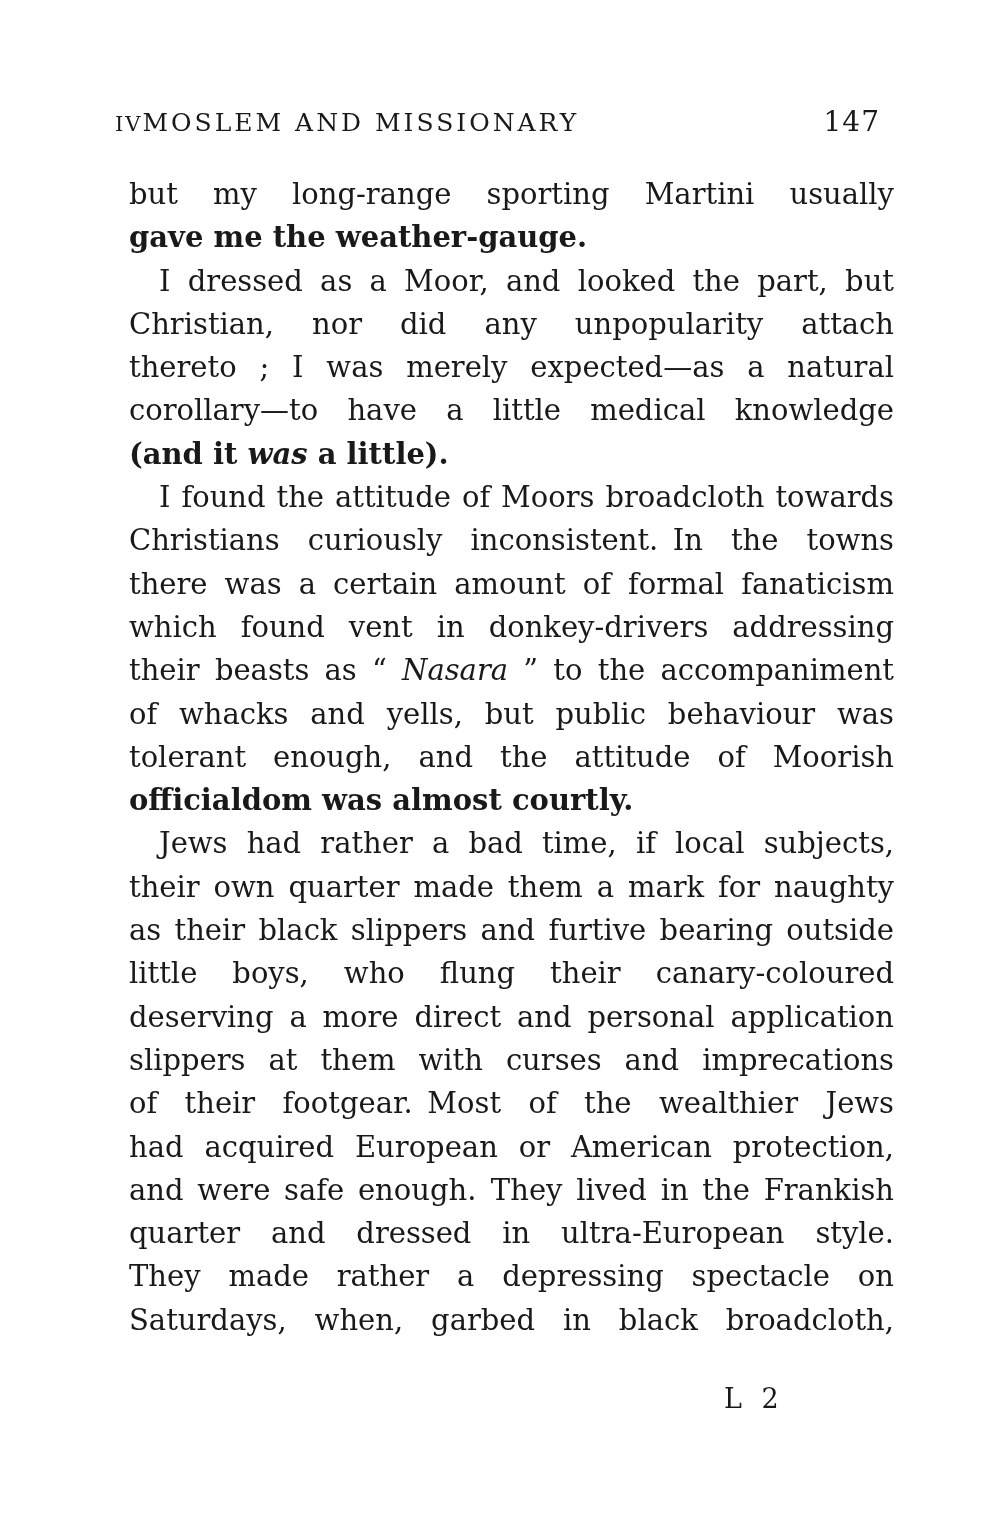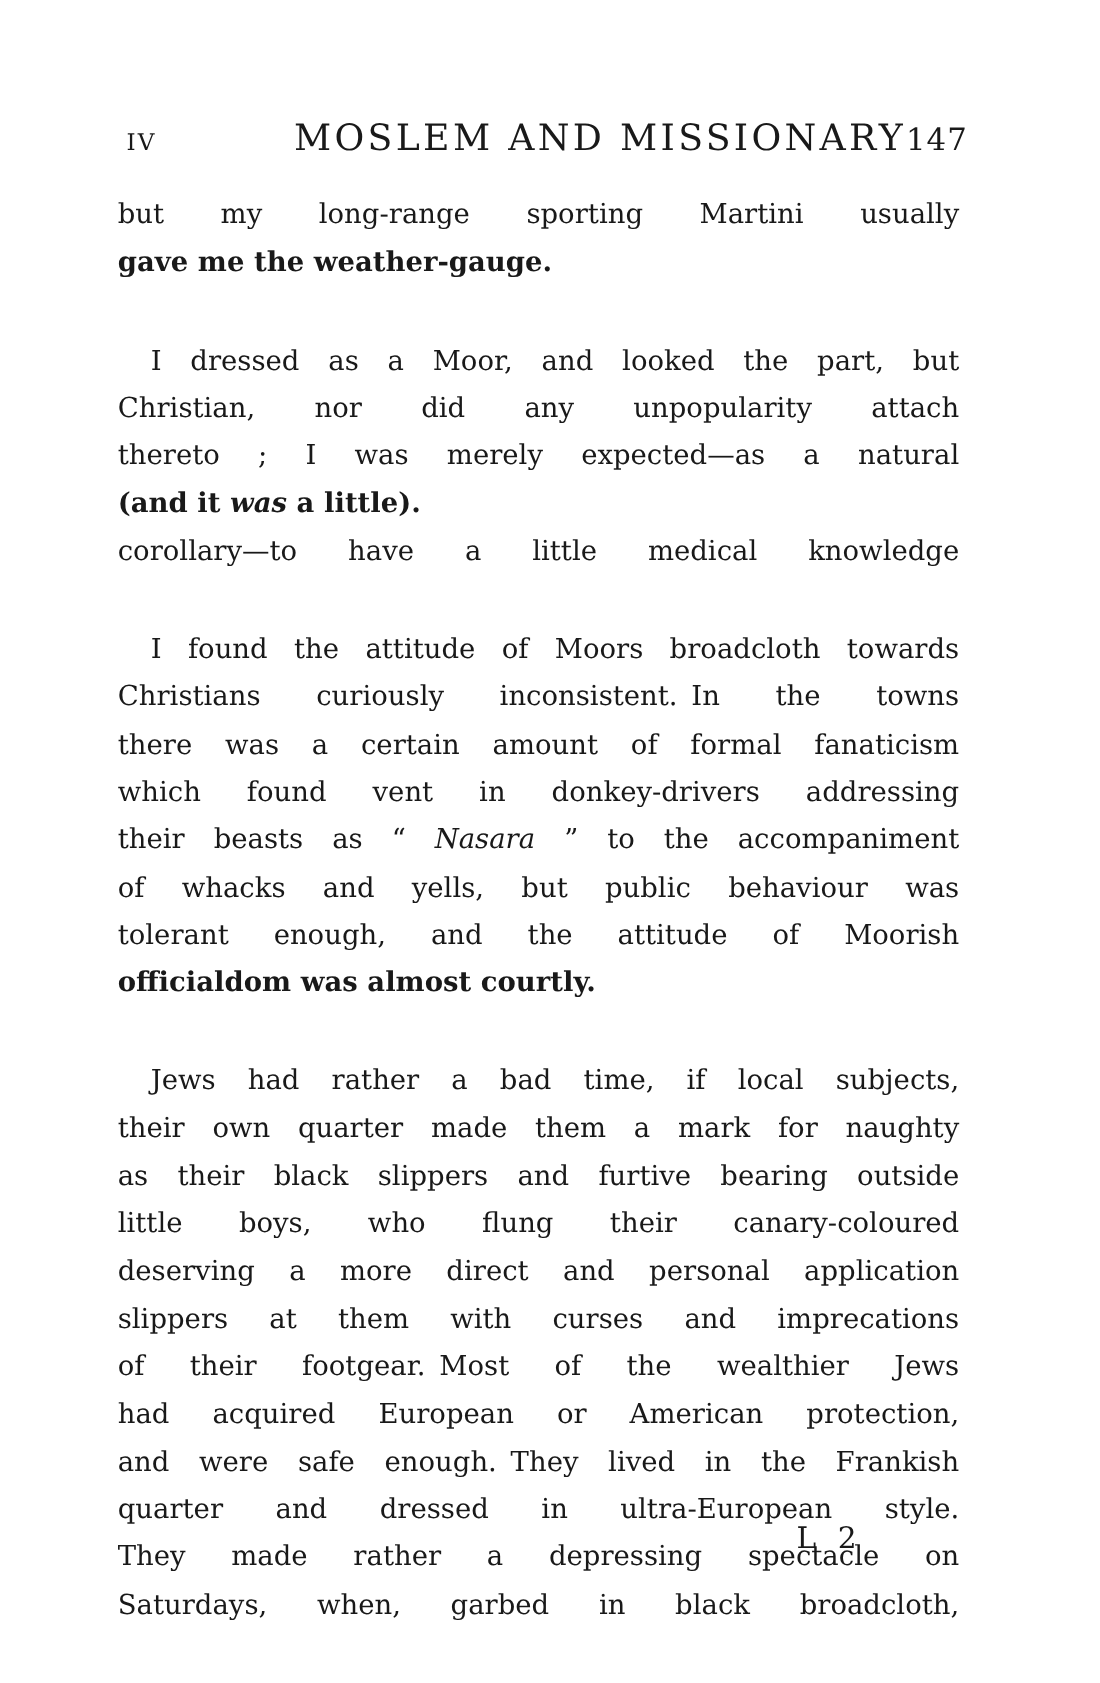--- a/index.html
+++ b/index.html
@@ -25,51 +25,50 @@
     justify-content: space-between;
     align-items: baseline;
   }
   .chapter {
     font-size: 21px;
     letter-spacing: 2px;
     flex: 0 0 auto;
   }
   .title {
     flex: 1 1 auto;
-    text-align: right;
-    font-size: 33px;
+    text-align: left;
+    font-size: 25px;
     letter-spacing: 3px;
     white-space: nowrap;
   }
   .folio {
     flex: 0 0 auto;
     font-size: 28px;
     letter-spacing: 1px;
   }
   .text-block {
     position: absolute;
-    left: 107px;
+    left: 129px;
     top: 173px;
     width: 765px;
-    font-size: 25px;
+    font-size: 29px;
   }
   .line {
     height: 43.3px;
     line-height: 43.3px;
     text-align: justify;
     text-align-last: justify;
     text-justify: inter-word;
   }
   .line.noj {
     text-align-last: left;
     font-weight: bold;
   }
   .line.ind {
     text-indent: 30px;
-    margin-top: 46px;
   }
   .signature {
     position: absolute;
     left: 724px;
     top: 1383px;
     font-size: 27px;
     letter-spacing: 2px;
     word-spacing: 7px;
   }
 </style>
@@ -83,22 +82,22 @@
     <span class="title">MOSLEM AND MISSIONARY</span>
     <span class="folio">147</span>
   </header>
 
   <main class="text-block" id="body-lines">
       <div class="line"><span>but my long-range sporting Martini usually</span></div>
       <div class="line noj"><span>gave me the weather-gauge.</span></div>
       <div class="line ind"><span>I dressed as a Moor, and looked the part, but</span></div>
       <div class="line"><span>Christian, nor did any unpopularity attach</span></div>
       <div class="line"><span>thereto ; I was merely expected—as a natural</span></div>
+      <div class="line"><span>corollary—to have a little medical knowledge</span></div>
       <div class="line noj"><span>(and it </span><i>was</i><span> a little).</span></div>
-      <div class="line"><span>corollary—to have a little medical knowledge</span></div>
       <div class="line ind"><span>I found the attitude of Moors broadcloth towards</span></div>
       <div class="line"><span>Christians curiously inconsistent. In the towns</span></div>
       <div class="line"><span>there was a certain amount of formal fanaticism</span></div>
       <div class="line"><span>which found vent in donkey-drivers addressing</span></div>
       <div class="line"><span>their beasts as “ </span><i>Nasara</i><span> ” to the accompaniment</span></div>
       <div class="line"><span>of whacks and yells, but public behaviour was</span></div>
       <div class="line"><span>tolerant enough, and the attitude of Moorish</span></div>
       <div class="line noj"><span>officialdom was almost courtly.</span></div>
       <div class="line ind"><span>Jews had rather a bad time, if local subjects,</span></div>
       <div class="line"><span>their own quarter made them a mark for naughty</span></div>

